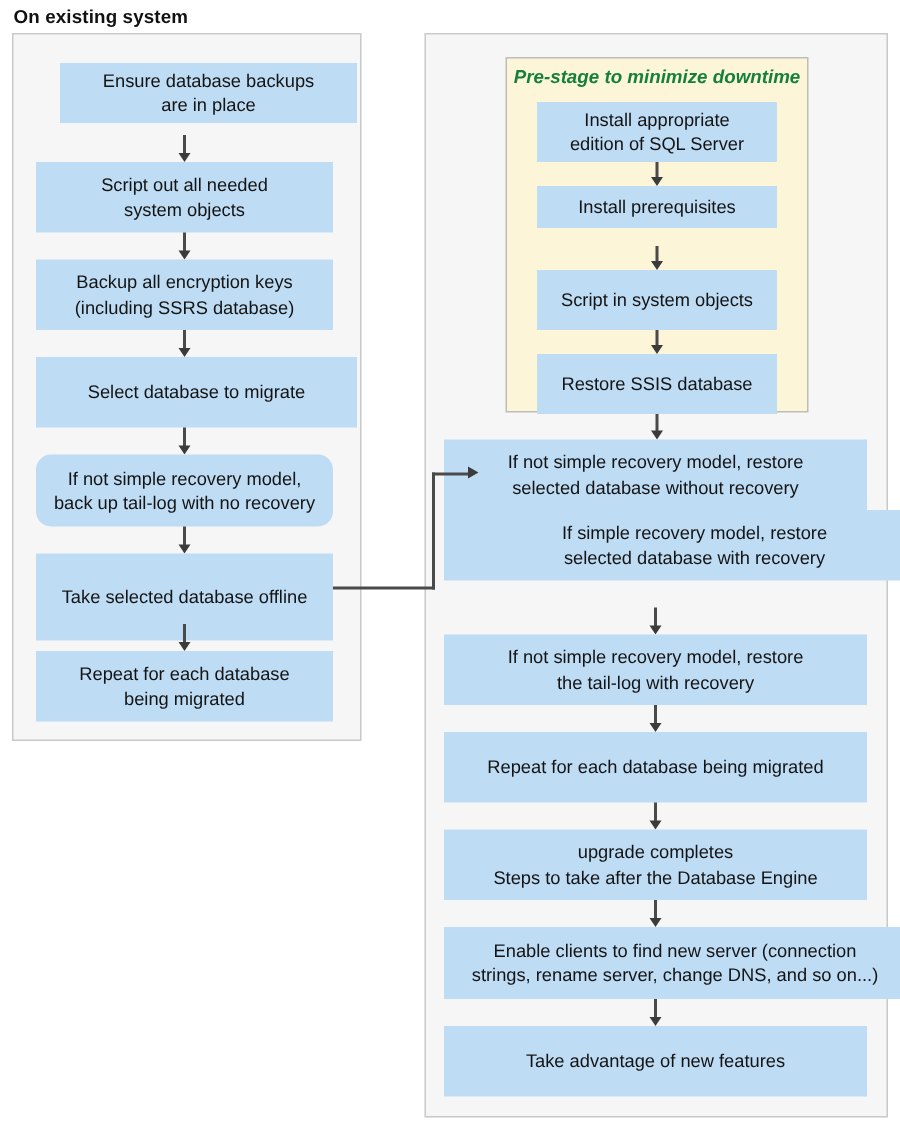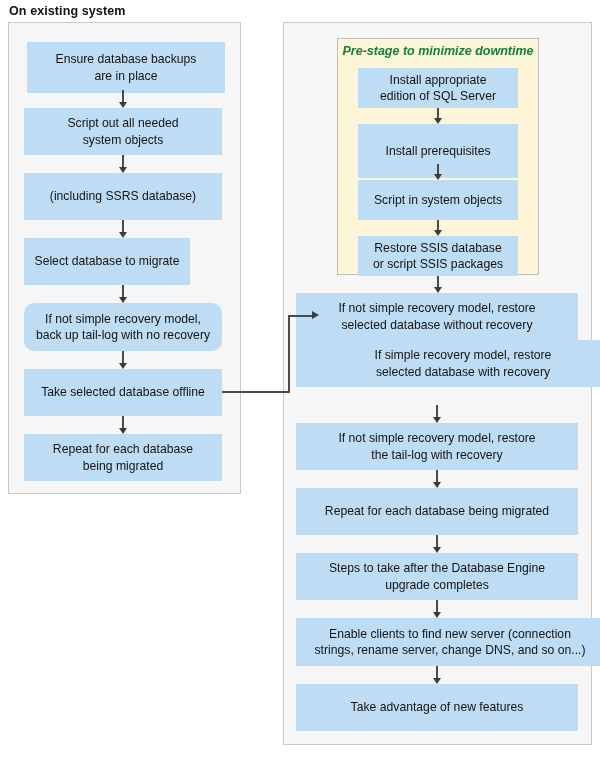--- a/index.html
+++ b/index.html
@@ -140,21 +140,21 @@
 </head>
 <body>
 
 <div class="canvas">
 
   <div class="col-heading" id="heading-existing">On existing system</div>
   <div class="col-heading" id="heading-new">On new system</div>
 
   <div class="panel" id="panel-existing"></div>
 
-  <div class="box" style="left:27px; top:42px; width:198px; height:51px;">
+  <div class="box" style="left:40px; top:42px; width:198px; height:40px;">
     <div>
       <span>Ensure database backups</span>
       <span>are in place</span>
     </div>
   </div>
   <div class="arrow-v" style="left:117.5px; top:90px; height:18px;">
     <div class="shaft"></div>
       <div class="head"></div>
   </div>
 
@@ -164,29 +164,30 @@
       <span>system objects</span>
     </div>
   </div>
   <div class="arrow-v" style="left:117.5px; top:155px; height:18px;">
     <div class="shaft"></div>
       <div class="head"></div>
   </div>
 
   <div class="box" style="left:24px; top:173px; width:198px; height:47px;">
     <div>
+      <span>Backup all encryption keys</span>
       <span>(including SSRS database)</span>
     </div>
   </div>
   <div class="arrow-v" style="left:117.5px; top:220px; height:18px;">
     <div class="shaft"></div>
       <div class="head"></div>
   </div>
 
-  <div class="box" style="left:24px; top:238px; width:166px; height:47px;">
+  <div class="box" style="left:24px; top:238px; width:214px; height:47px;">
     <div>
       <span>Select database to migrate</span>
       <span></span>
     </div>
   </div>
   <div class="arrow-v" style="left:117.5px; top:285px; height:18px;">
     <div class="shaft"></div>
       <div class="head"></div>
   </div>
 
@@ -194,21 +195,21 @@
     <div>
       <span>If not simple recovery model,</span>
       <span>back up tail-log with no recovery</span>
     </div>
   </div>
   <div class="arrow-v" style="left:117.5px; top:351px; height:18px;">
     <div class="shaft"></div>
       <div class="head"></div>
   </div>
 
-  <div class="box" style="left:24px; top:369px; width:198px; height:47px;">
+  <div class="box" style="left:24px; top:369px; width:198px; height:58px;">
     <div>
       <span>Take selected database offline</span>
       <span></span>
     </div>
   </div>
   <div class="arrow-v" style="left:117.5px; top:416px; height:18px;">
     <div class="shaft"></div>
       <div class="head"></div>
   </div>
 
@@ -228,21 +229,21 @@
     <div>
       <span>Install appropriate</span>
       <span>edition of SQL Server</span>
     </div>
   </div>
   <div class="arrow-v" style="left:432.5px; top:108px; height:16px;">
     <div class="shaft"></div>
       <div class="head"></div>
   </div>
 
-  <div class="box" style="left:358px; top:124px; width:160px; height:54px;">
+  <div class="box" style="left:358px; top:124px; width:160px; height:28px;">
     <div>
       <span>Install prerequisites</span>
       <span></span>
     </div>
   </div>
   <div class="arrow-v" style="left:432.5px; top:164px; height:16px;">
     <div class="shaft"></div>
       <div class="head"></div>
   </div>
 
@@ -253,21 +254,20 @@
     </div>
   </div>
   <div class="arrow-v" style="left:432.5px; top:220px; height:16px;">
     <div class="shaft"></div>
       <div class="head"></div>
   </div>
 
   <div class="box" style="left:358px; top:236px; width:160px; height:40px;">
     <div>
       <span>Restore SSIS database</span>
-      <span>or script SSIS packages</span>
     </div>
   </div>
   <div class="arrow-v" style="left:432.5px; top:276px; height:17px;">
     <div class="shaft"></div>
       <div class="head"></div>
   </div>
 
   <div class="box" style="left:296px; top:293px; width:282px; height:47px;">
     <div>
       <span>If not simple recovery model, restore</span>
@@ -307,22 +307,22 @@
       <span></span>
     </div>
   </div>
   <div class="arrow-v" style="left:431.5px; top:535px; height:18px;">
     <div class="shaft"></div>
       <div class="head"></div>
   </div>
 
   <div class="box" style="left:296px; top:553px; width:282px; height:47px;">
     <div>
+      <span>upgrade completes</span>
       <span>Steps to take after the Database Engine</span>
-      <span>upgrade completes</span>
     </div>
   </div>
   <div class="arrow-v" style="left:431.5px; top:600px; height:18px;">
     <div class="shaft"></div>
       <div class="head"></div>
   </div>
 
   <div class="box" style="left:296px; top:618px; width:308px; height:48px;align-items:center;">
     <div>
       <span>Enable clients to find new server (connection</span>

